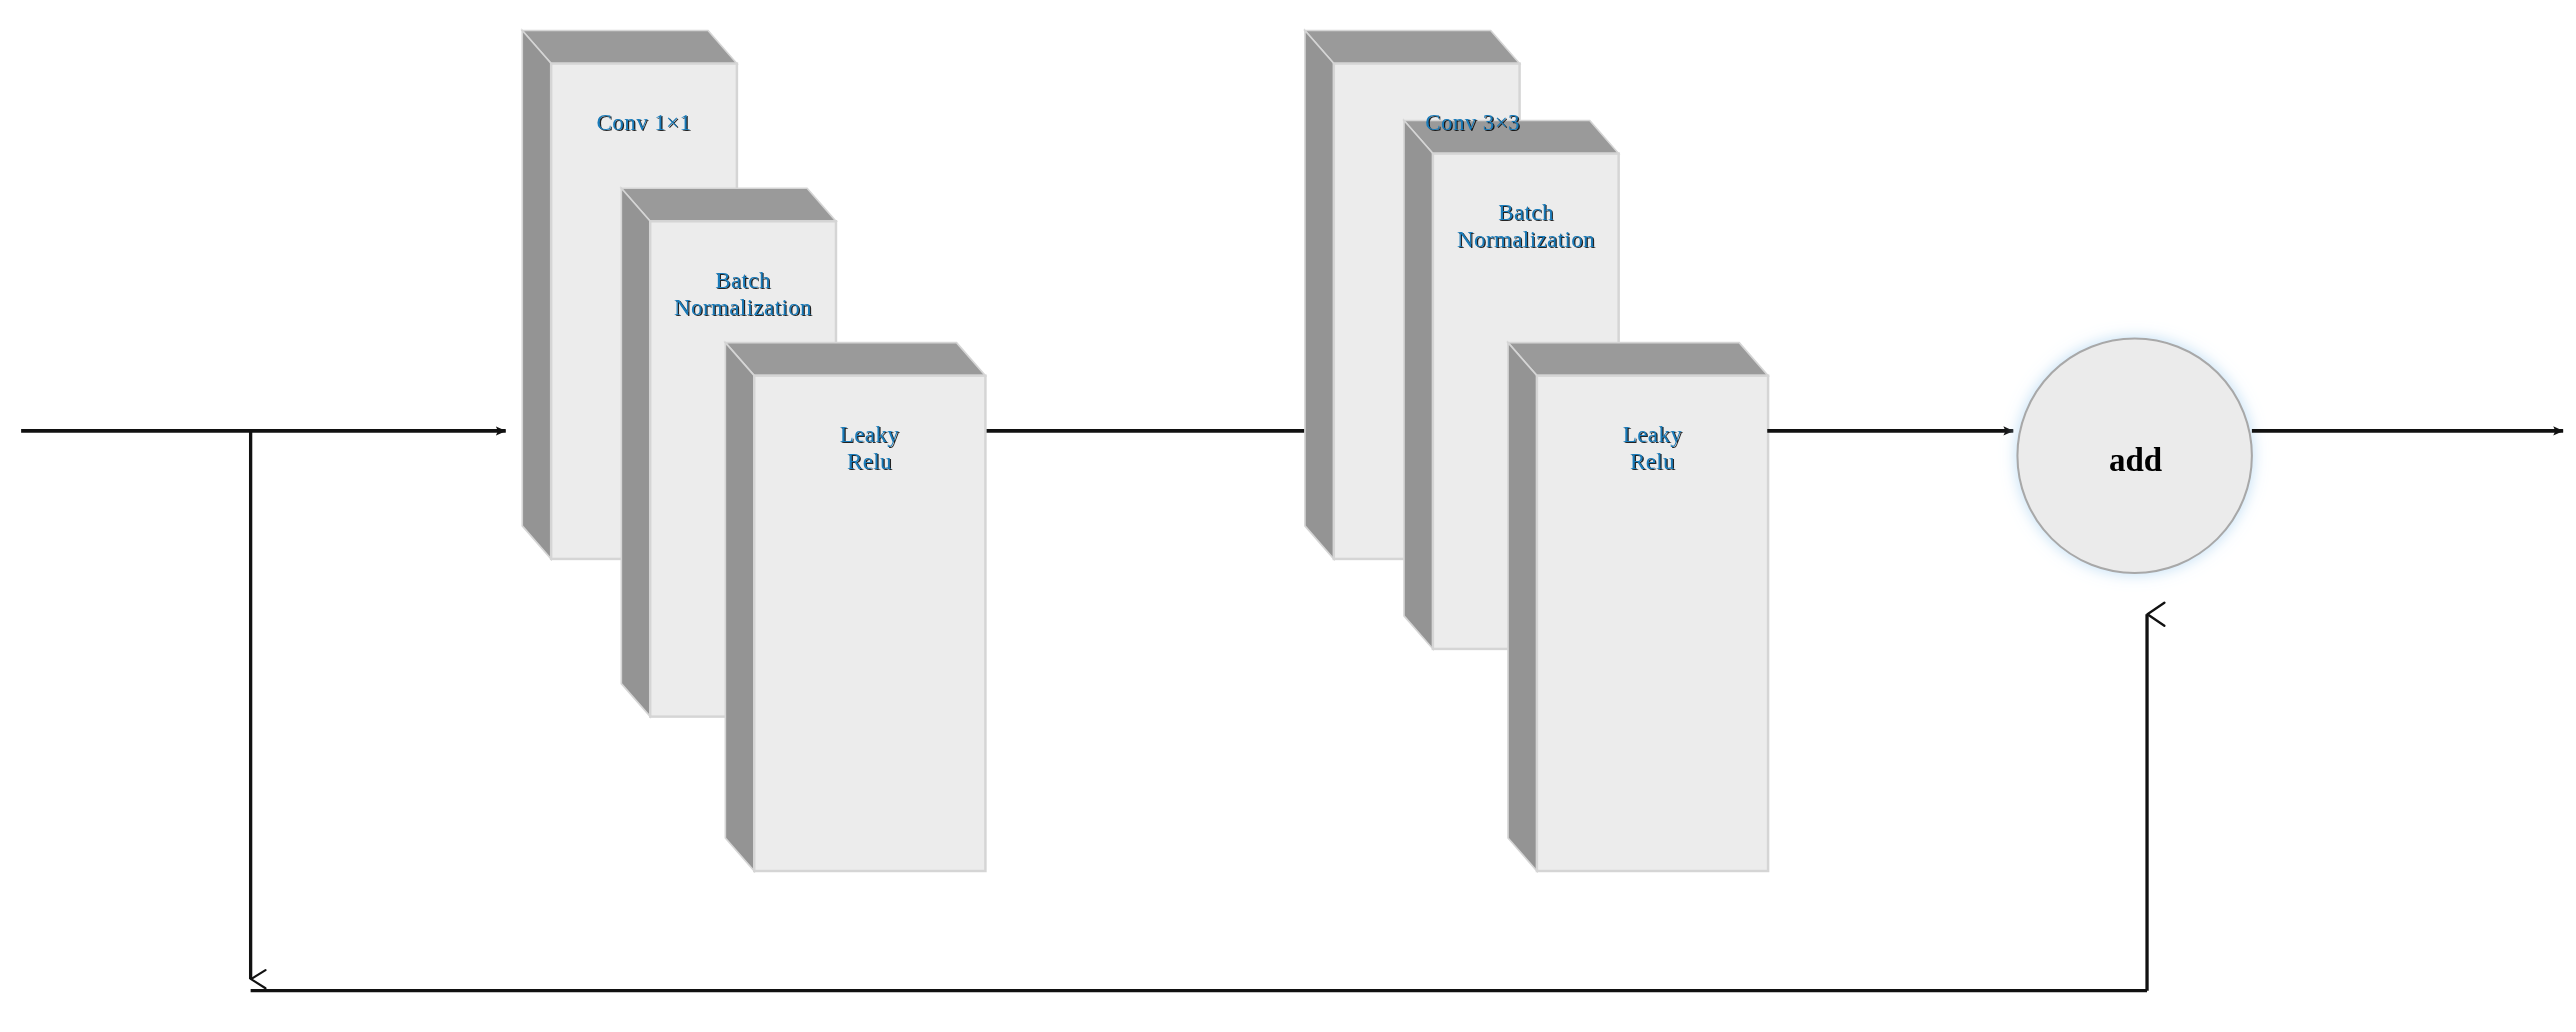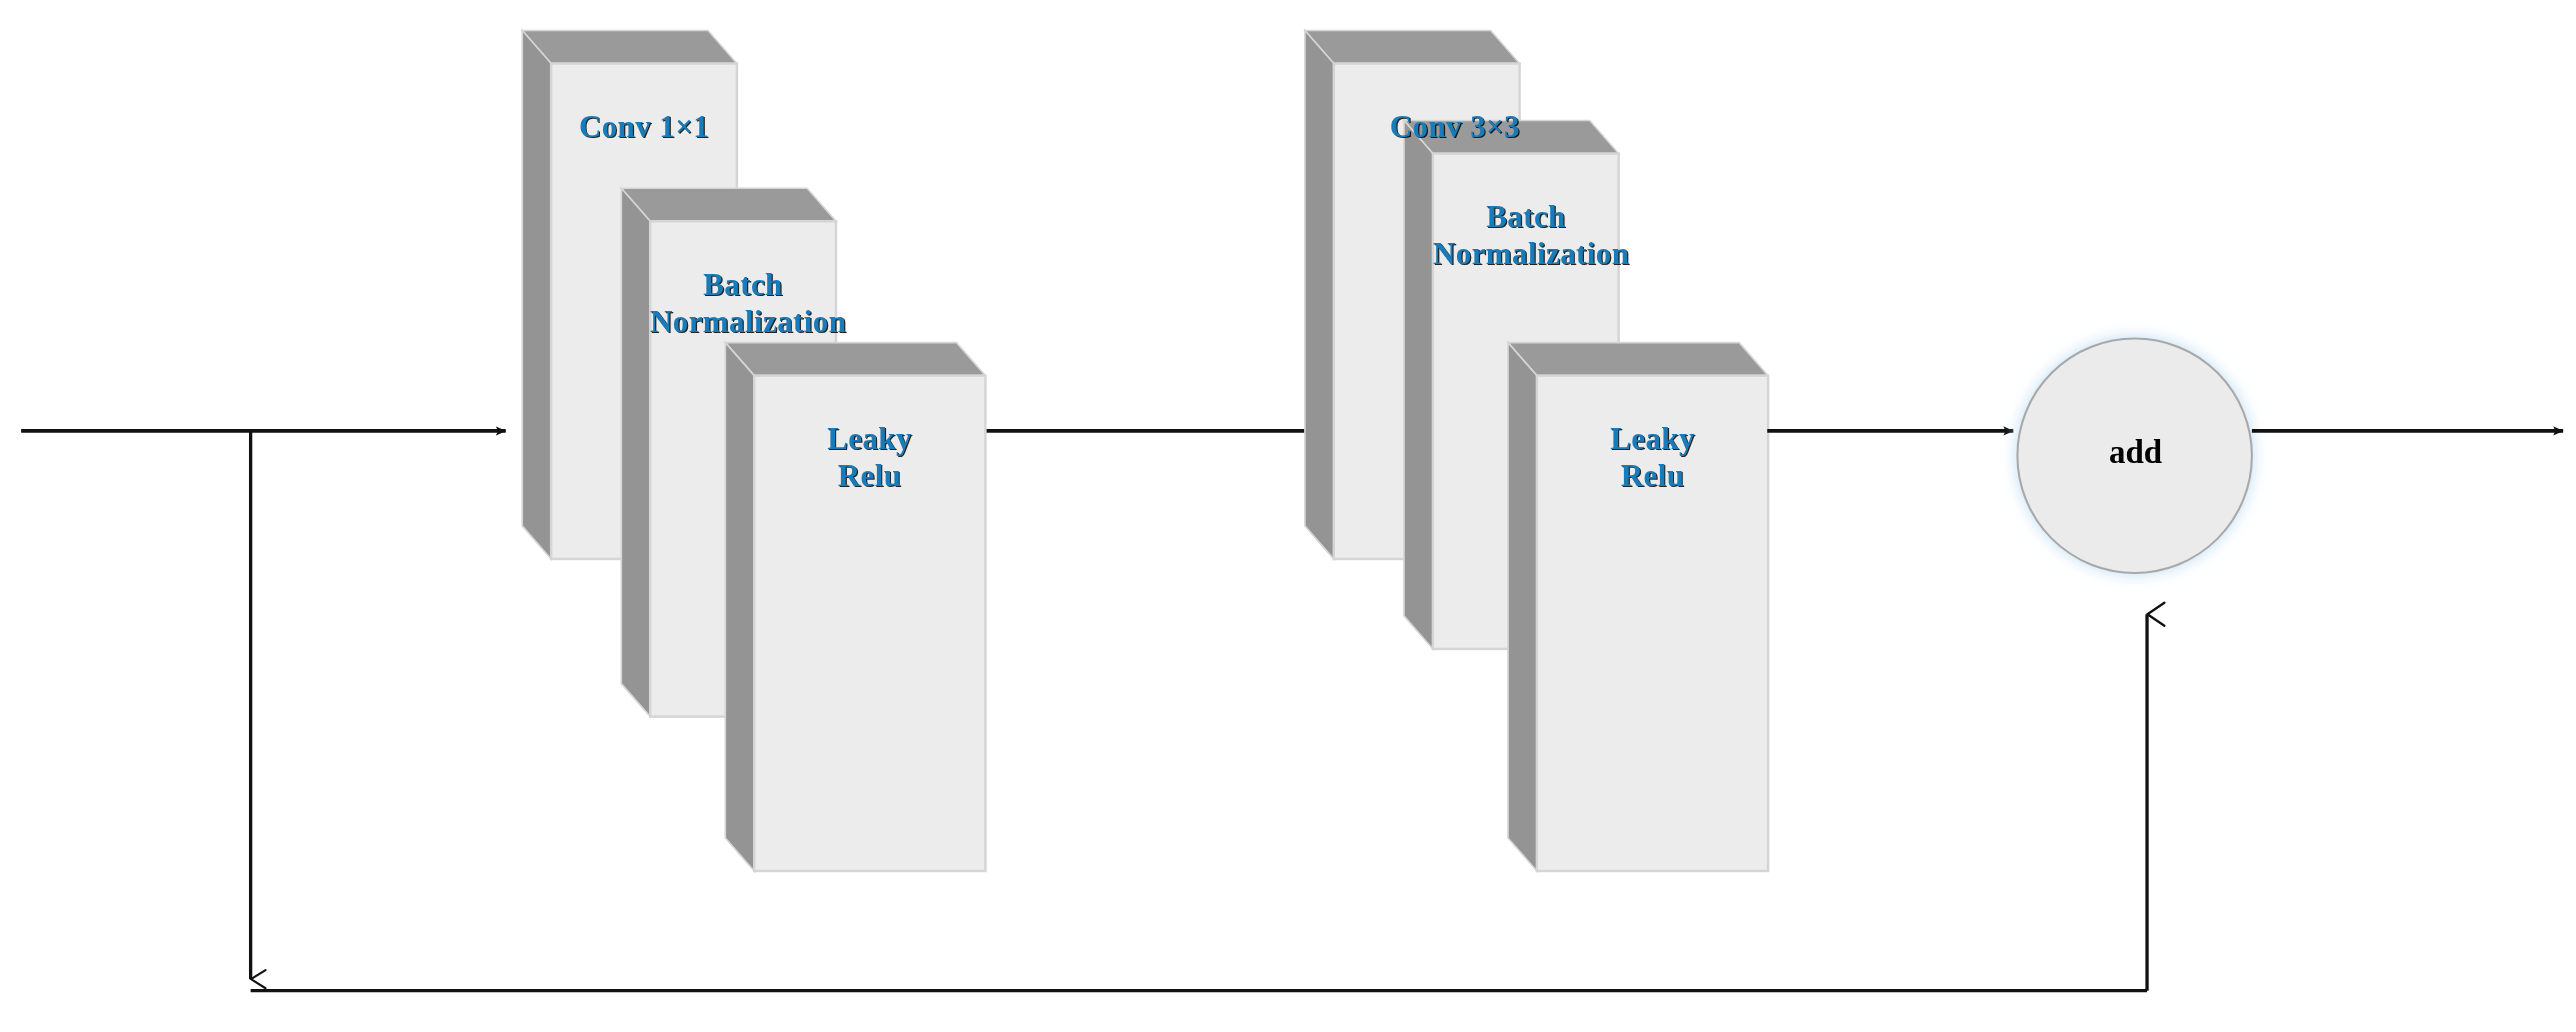--- a/index.html
+++ b/index.html
@@ -22,36 +22,37 @@
     left: 0;
     top: 0;
     width: 2576px;
     height: 1032px;
   }
   .box-label {
     position: absolute;
     text-align: center;
     color: #1a7bb9;
     font-family: "Liberation Serif", "DejaVu Serif", serif;
-    font-weight: 700;
-    font-size: 31px;
+    font-weight: 400;
+    font-size: 23px;
     line-height: 1.18;
     letter-spacing: 0.4px;
     text-shadow: 1.2px 1.2px 0 rgba(0,0,0,0.85);
     white-space: pre-line;
     pointer-events: none;
   }
   .node-label {
     position: absolute;
     text-align: center;
     color: #000000;
     font-family: "Liberation Serif", "DejaVu Serif", serif;
     font-weight: 700;
     font-size: 33px;
     pointer-events: none;
+    margin-top: 8px;
   }
 </style>
 </head>
 <body>
 
 <div id="canvas">
 
   <svg id="diagram-svg" viewBox="0 0 3119 1250">
     <defs>
       <marker id="arrow-filled" markerWidth="13" markerHeight="12" refX="12" refY="6" orient="auto" markerUnits="userSpaceOnUse">

